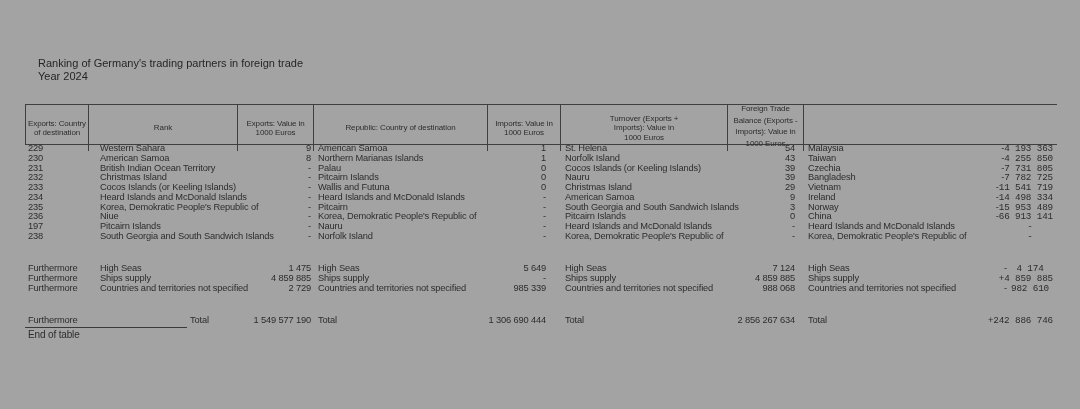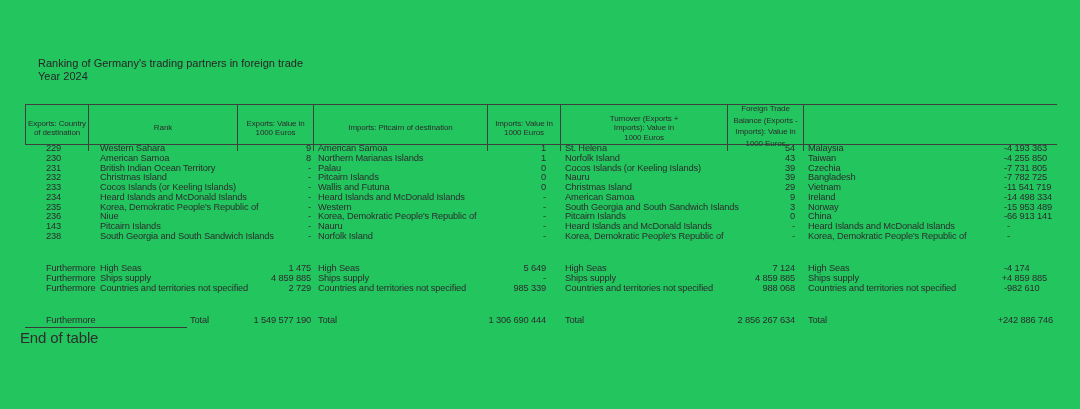--- a/index.html
+++ b/index.html
@@ -1,50 +1,50 @@
 <!DOCTYPE html>
 <html><head>
 <meta charset="utf-8">
 <style>
   html,body{margin:0;padding:0;background:#ffffff;}
   .page{
-    position:relative;width:1080px;height:409px;background:#22c55e;
+    position:relative;width:1080px;height:409px;background:#a3a3a3;
     font-family:"Liberation Sans","DejaVu Sans",sans-serif;color:#2d2d2d;
     overflow:hidden;
   }
   .title{position:absolute;left:38px;top:57px;font-size:11px;line-height:13px;color:#262626;}
   .grid{display:grid;grid-template-columns:63px 149px 76px 174px 73px 167px 76px 170px 83px;}
   .thead{
     position:absolute;left:25px;top:104px;width:1031px;height:39px;
     border-top:1px solid #3f3f3f;border-bottom:1px solid #3f3f3f;
     border-left:1px solid #3f3f3f;box-sizing:content-box;
   }
   .hcell{
     border-right:1px solid #3f3f3f;display:flex;align-items:center;justify-content:center;
     text-align:center;font-size:8px;line-height:9.2px;letter-spacing:-0.1px;
     padding:0 2px;overflow:visible;position:relative;
   }
   .hcell.fit{white-space:nowrap;letter-spacing:-0.3px;font-size:7.7px;}
   .hcell.spill{line-height:11.5px;}
   .hcell.spill .hl{position:relative;top:-2px;background:transparent;}
   .tbody{position:absolute;left:25px;top:144px;width:1031px;}
   .row{height:9.75px;font-size:9.3px;line-height:9.75px;letter-spacing:-0.15px;white-space:nowrap;}
-  .c-rank{padding-left:3px;margin-left:18px;}
+  .c-rank{padding-left:3px;}
   .c-cty{padding-left:5px;overflow:visible;}
   .c-cty-exp{padding-left:12px;}
   .c-val{display:flex;justify-content:flex-end;padding-right:2px;}
   .c-val-imp{padding-right:14px;}
   .c-val-to{padding-right:8px;}
   .c-ftb{display:flex;justify-content:flex-end;padding-right:3px;}
-  .c-ftb .num{display:inline-block;min-width:46px;text-align:left;}
+  .c-ftb .num{display:inline-block;min-width:46px;text-align:center;font-family:Liberation Mono, monospace;}
   .c-total-indent{padding-left:102px;}
   .further{position:absolute;left:25px;top:264px;width:1031px;}
   .totalrow{position:absolute;left:25px;top:316px;width:1031px;}
   .divider{position:absolute;left:25px;top:327px;width:162px;height:1px;background:#3a3a3a;}
-  .endlabel{position:absolute;left:20px;top:329px;font-size:15px;letter-spacing:-0.15px;}
+  .endlabel{position:absolute;left:28px;top:329px;font-size:10px;letter-spacing:-0.15px;}
 </style>
 </head>
 <body>
 
 <div class="page">
   <div class="title">
     <div>Ranking of Germany's trading partners in foreign trade</div>
     <div>Year 2024</div>
   </div>
 
@@ -60,21 +60,21 @@
         </div>
       </div>
       <div class="hcell">
         <div class="hl">
           <div>Exports: Value in</div>
           <div>1000 Euros</div>
         </div>
       </div>
       <div class="hcell">
         <div class="hl">
-          <div>Imports: Pitcairn of destination</div>
+          <div>Republic: Country of destination</div>
         </div>
       </div>
       <div class="hcell">
         <div class="hl">
           <div>Imports: Value in</div>
           <div>1000 Euros</div>
         </div>
       </div>
       <div class="hcell">
         <div class="hl">
@@ -175,21 +175,21 @@
         <div class="c-cty">Ireland</div>
         <div class="c-ftb">
           <span class="sign">-</span>
           <span class="num">14 498 334</span>
         </div>
       </div>
       <div class="row grid">
         <div class="c-rank">235</div>
         <div class="c-cty c-cty-exp">Korea, Demokratic People's Republic of</div>
         <div class="c-val">-</div>
-        <div class="c-cty">Western</div>
+        <div class="c-cty">Pitcairn</div>
         <div class="c-val c-val-imp">-</div>
         <div class="c-cty">South Georgia and South Sandwich Islands</div>
         <div class="c-val c-val-to">3</div>
         <div class="c-cty">Norway</div>
         <div class="c-ftb">
           <span class="sign">-</span>
           <span class="num">15 953 489</span>
         </div>
       </div>
       <div class="row grid">
@@ -200,21 +200,21 @@
         <div class="c-val c-val-imp">-</div>
         <div class="c-cty">Pitcairn Islands</div>
         <div class="c-val c-val-to">0</div>
         <div class="c-cty">China</div>
         <div class="c-ftb">
           <span class="sign">-</span>
           <span class="num">66 913 141</span>
         </div>
       </div>
       <div class="row grid">
-        <div class="c-rank">143</div>
+        <div class="c-rank">197</div>
         <div class="c-cty c-cty-exp">Pitcairn Islands</div>
         <div class="c-val">-</div>
         <div class="c-cty">Nauru</div>
         <div class="c-val c-val-imp">-</div>
         <div class="c-cty">Heard Islands and McDonald Islands</div>
         <div class="c-val c-val-to">-</div>
         <div class="c-cty">Heard Islands and McDonald Islands</div>
         <div class="c-ftb">
           <span class="sign"></span>
           <span class="num">-</span>

